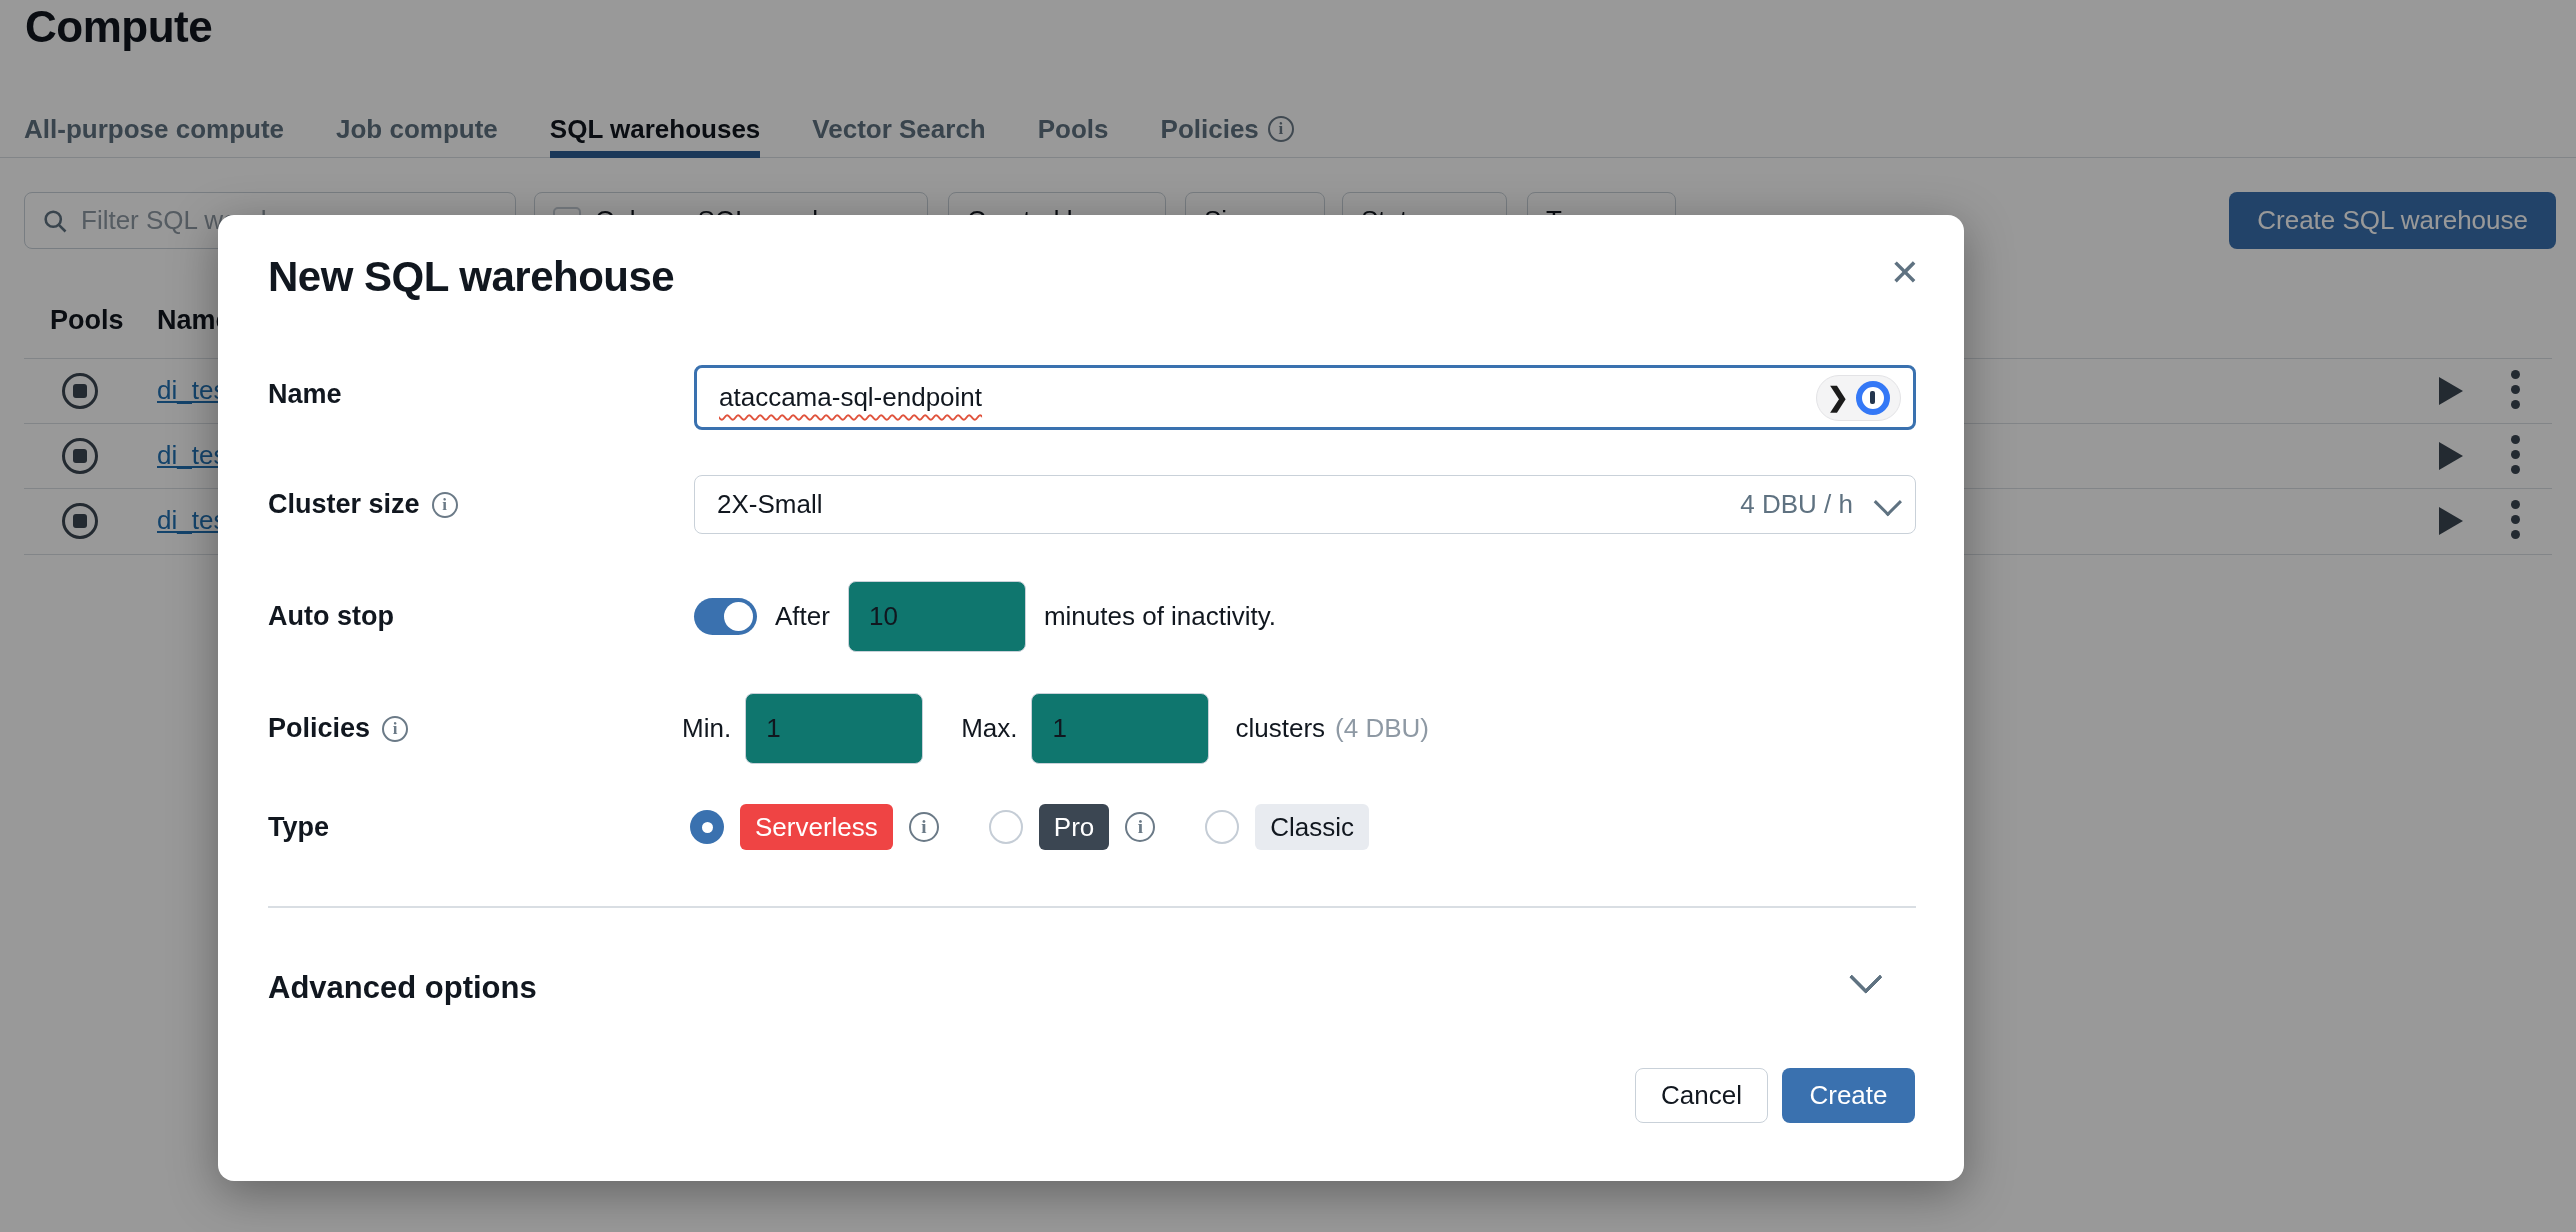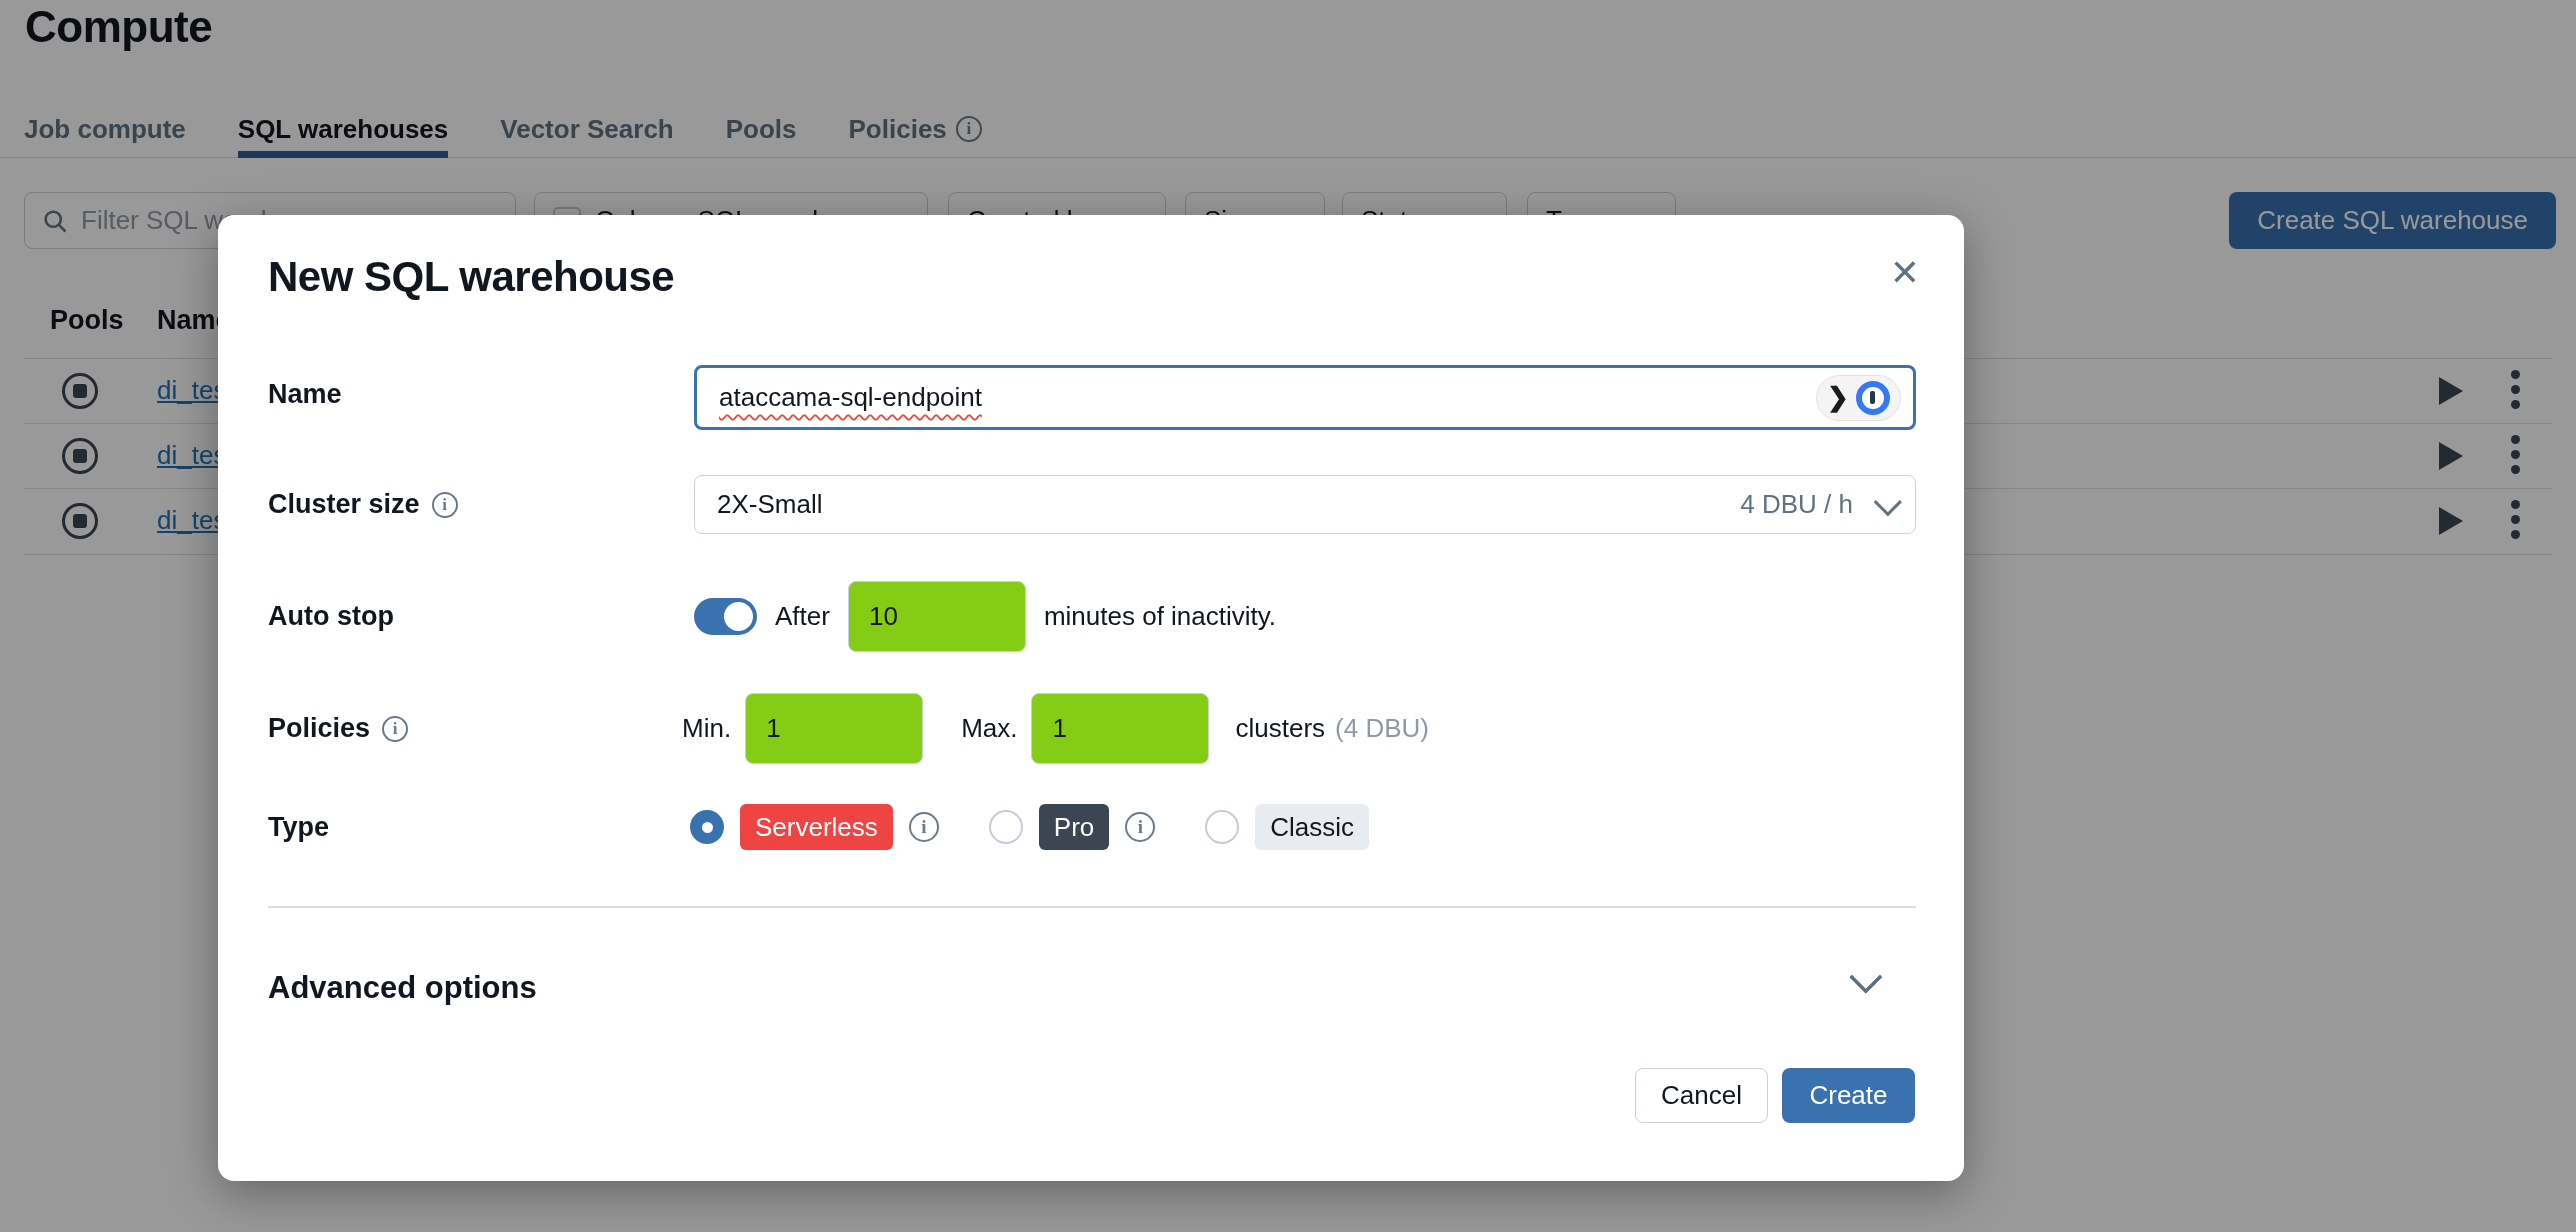--- a/index.html
+++ b/index.html
@@ -79,21 +79,21 @@
   .chev { width:20px; height:20px; border-right:3px solid #5F7281; border-bottom:3px solid #5F7281;
           transform:rotate(45deg) translateY(-4px); flex:none; }
   .chev.big { width:24px; height:24px; border-width:4px; border-color:#5F7281; border-radius:2px; }
 
   .hrow { display:flex; align-items:center; }
   .autostop-row { left:476px; top:366px; height:71px; gap:18px; }
   .toggle { width:63px; height:37px; background:#3A71AF; border-radius:19px; position:relative; flex:none; }
   .toggle::after { content:""; position:absolute; right:4px; top:4px; width:29px; height:29px;
                    background:#fff; border-radius:50%; }
   .inline-text { font-size:26px; }
-  .num-input { height:71px; border:1.5px solid #C9D1D9; border-radius:8px; background:#84cc16;
+  .num-input { height:71px; border:1.5px solid #C9D1D9; border-radius:8px; background:#0f766e;
                display:flex; align-items:center; padding-left:20px; font-size:26px; }
   .minutes-input { width:178px; }
 
   .scaling-row { left:464px; top:477px; height:72px; gap:14px; }
   .scale-input { width:178px; }
   .muted { color:#8E99A4; }
 
   .type-row { left:472px; top:585px; height:54px; gap:16px; }
   .radio { width:34px; height:34px; border-radius:50%; border:2px solid #C5CDD6; background:#fff; flex:none; }
   .radio.selected { border:none; background:#3A71AF; display:flex; align-items:center; justify-content:center; }
@@ -115,20 +115,21 @@
   .create-btn { left:1564px; top:853px; width:133px; height:55px; }
 
   .search-svg { flex:none; }
 </style>
 </head>
 <body>
 
 <h1 class="abs page-title">Compute</h1>
 
 <nav class="abs tabs">
+  <div class="tab">All-purpose compute</div>
   <div class="tab">Job compute</div>
   <div class="tab active">SQL warehouses</div>
   <div class="tab">Vector Search</div>
   <div class="tab">Pools</div>
   <div class="tab">
     <span>Policies</span>
     <span class="info-icon">i</span>
   </div>
 </nav>
 

